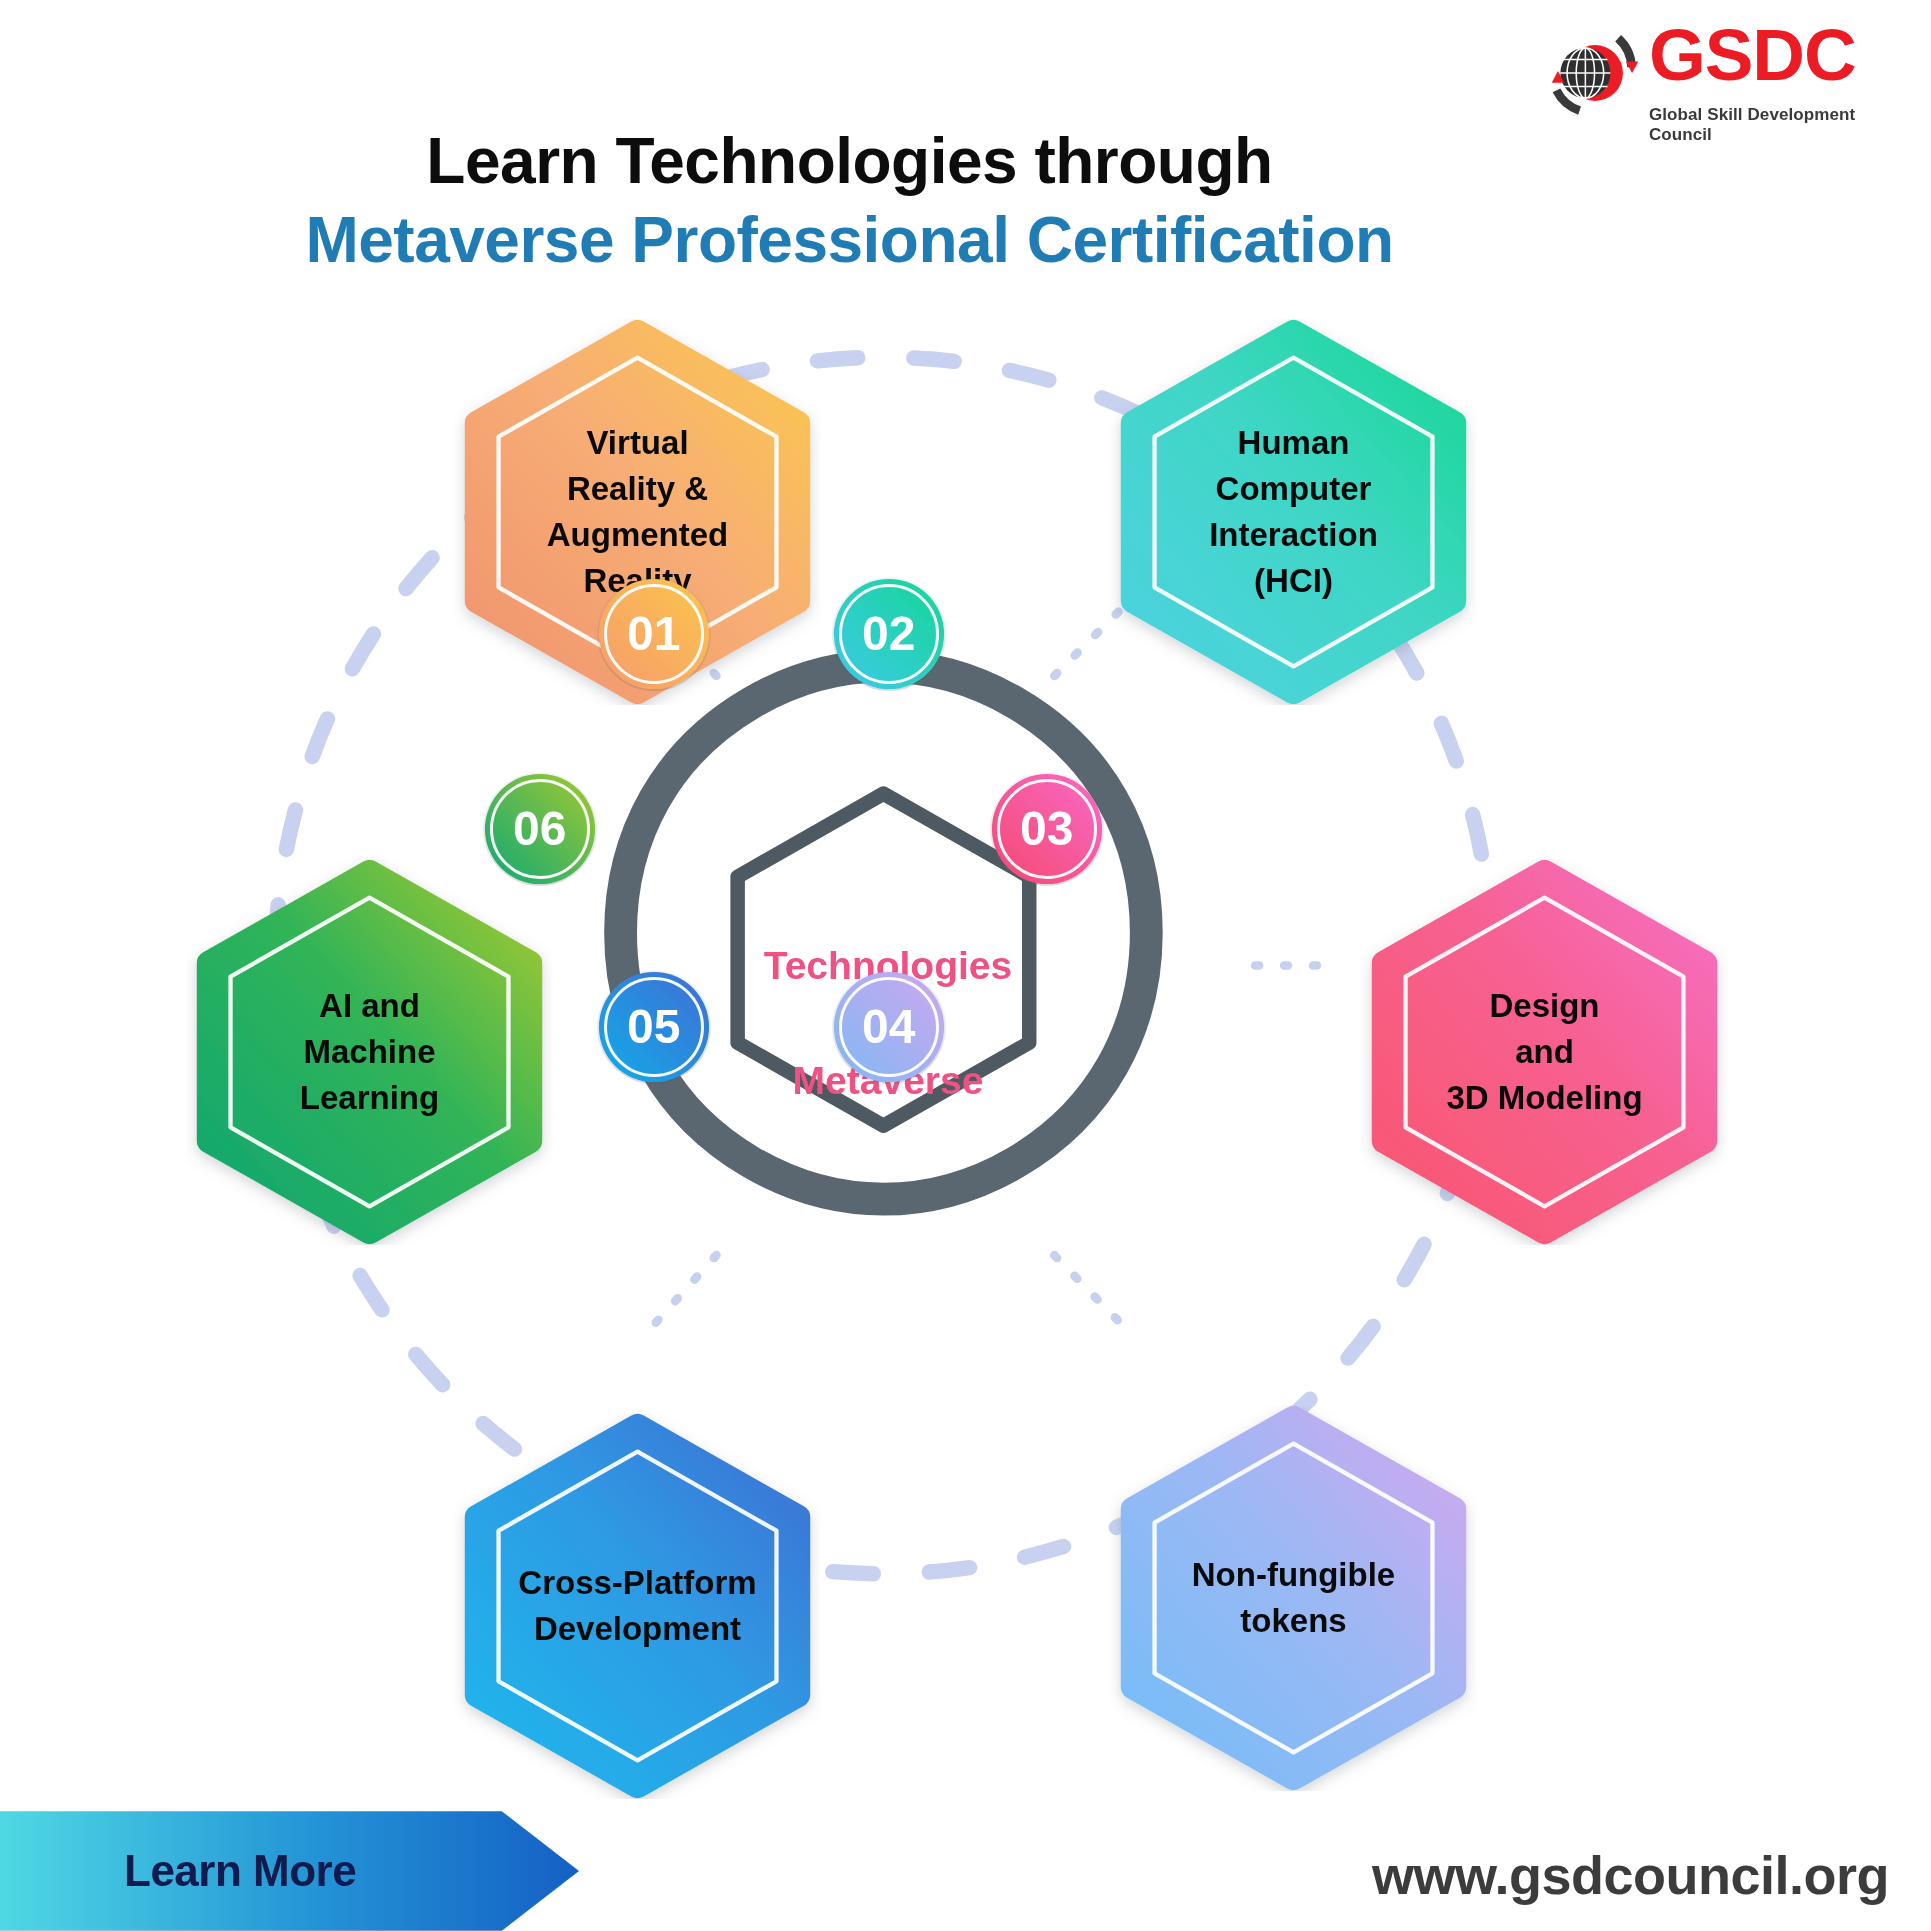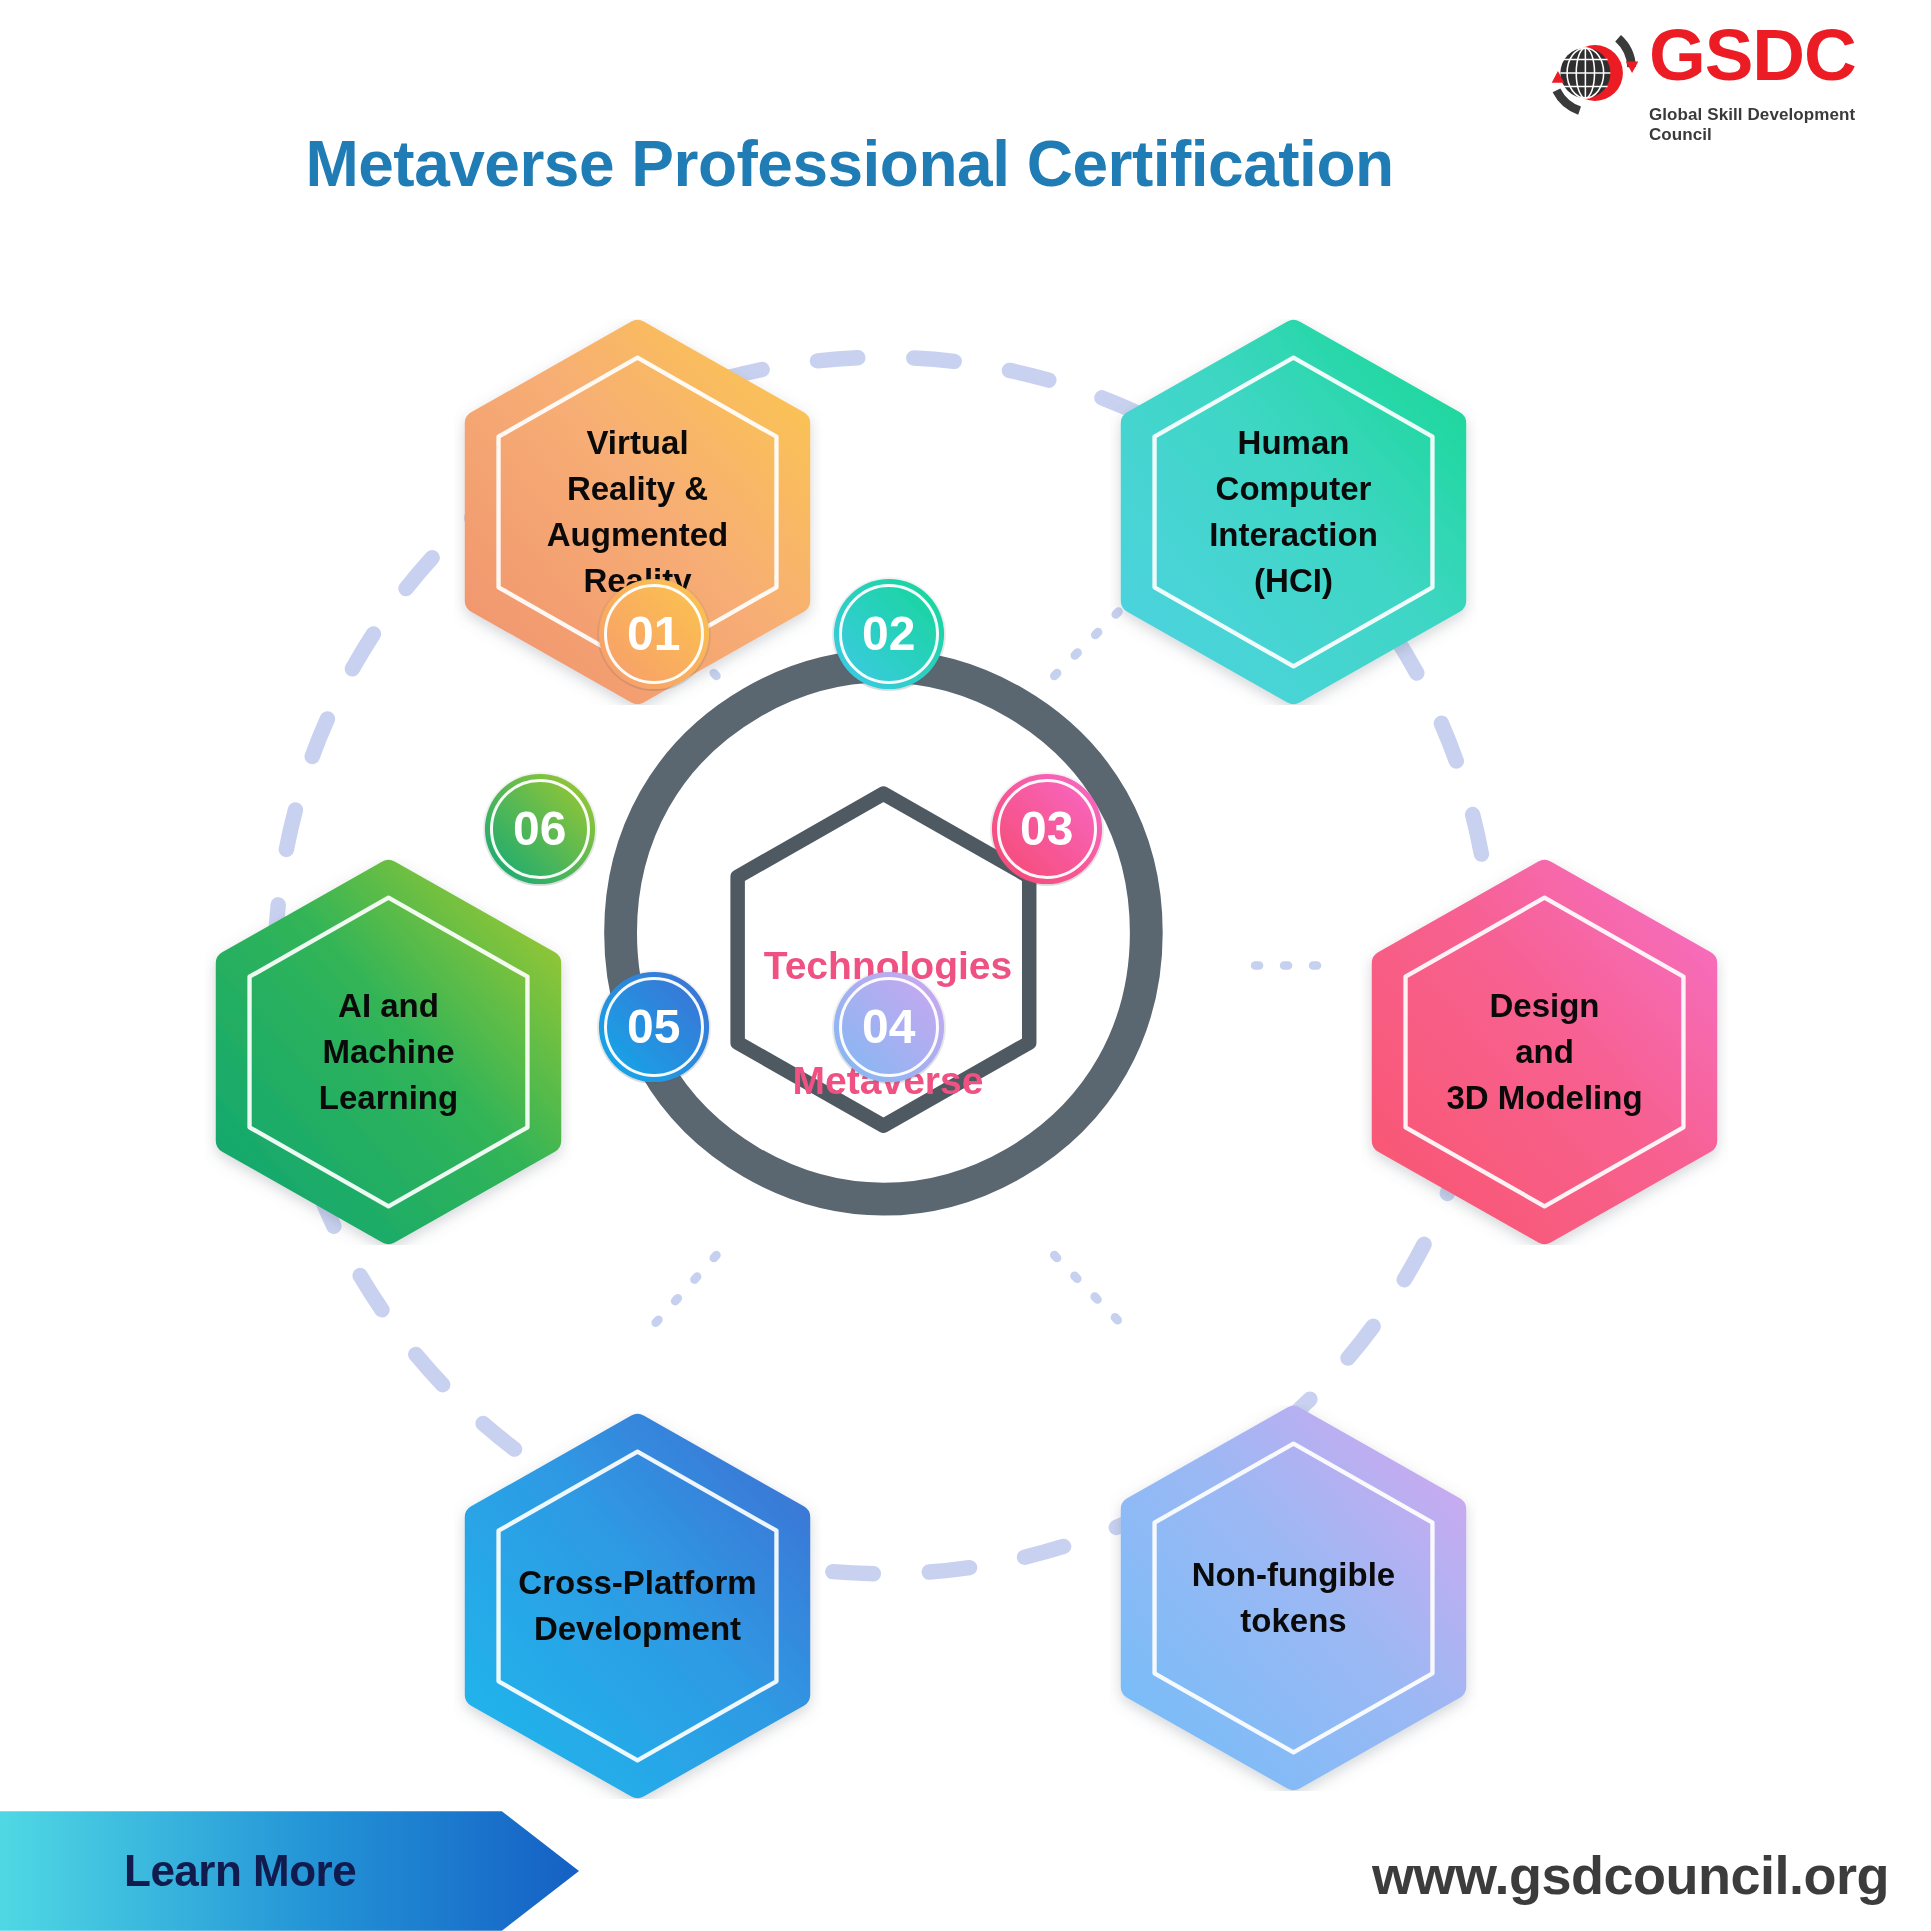--- a/index.html
+++ b/index.html
@@ -119,21 +119,21 @@
     padding: 0 42px;
     box-sizing: border-box;
   }
 
   
   #card-1 { left: 454px;  top: 319px;  }   
   #card-2 { left: 1110px; top: 319px;  }   
   #card-3 { left: 1361px; top: 859px;  }   
   #card-4 { left: 1110px; top: 1405px; }   
   #card-5 { left: 454px;  top: 1413px; }   
-  #card-6 { left: 205px;  top: 859px;  }   
+  #card-6 { left: 186px;  top: 859px;  }   
 
   
   .badge {
     position: absolute;
     width: 114px;
     height: 114px;
     border-radius: 50%;
   }
   .badge .badge-ring {
     position: absolute;
@@ -240,20 +240,21 @@
       <polygon points="9,64 22,64 15.5,52" fill="#ec1c24"></polygon>
     </svg>
   </div>
   <div id="logo-text-wrap">
     <div id="logo-acronym">GSDC</div>
     <div id="logo-tagline">Global Skill Development Council</div>
   </div>
 </div>
 
 <div id="title-block">
+  <div class="title-line1">Learn Technologies through</div>
   <div class="title-line2">Metaverse Professional Certification</div>
 </div>
 
 <div id="stage">
   <svg width="1931" height="1931" viewBox="0 0 2000 2000">
     <defs>
 
       <linearGradient id="g1" x1="0" y1="1" x2="1" y2="0">
         <stop offset="0%" stop-color="#f0936f"></stop>
           <stop offset="55%" stop-color="#f7ae74"></stop>

